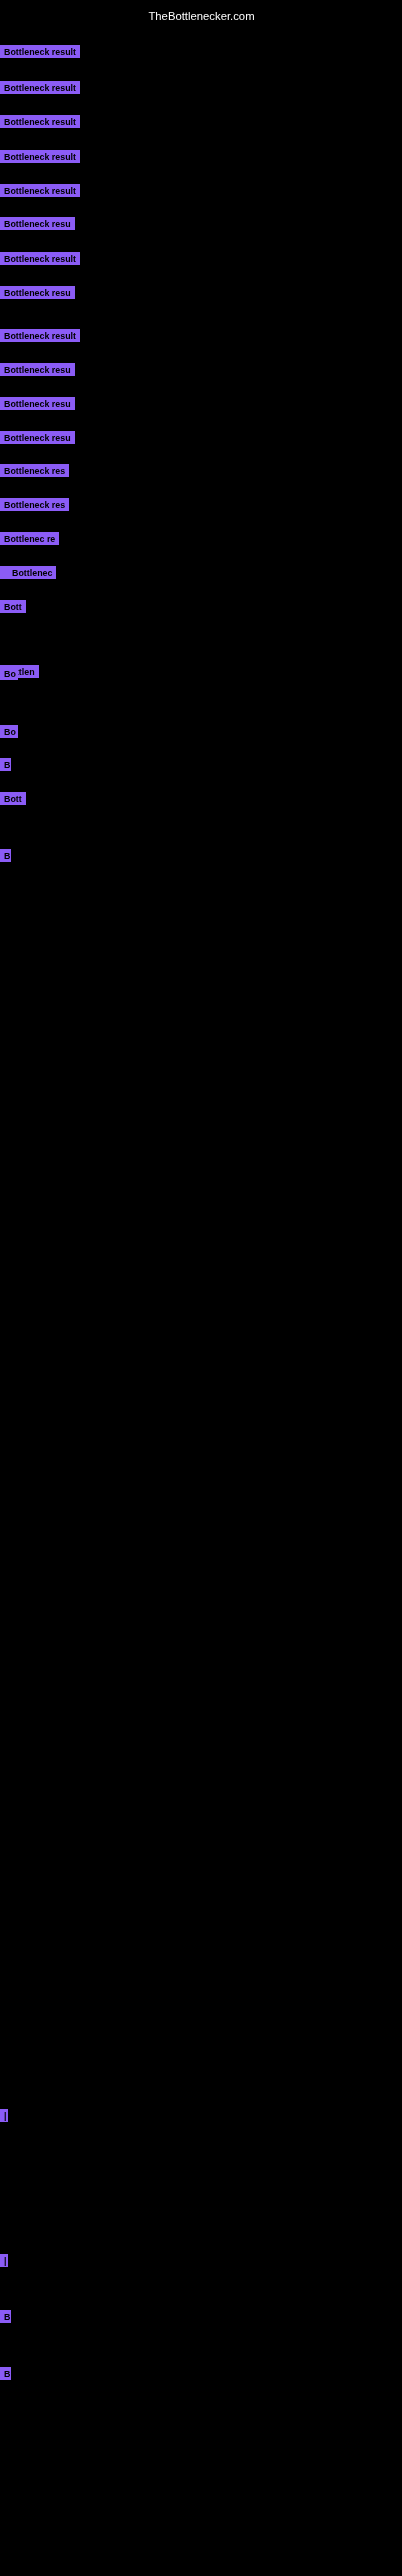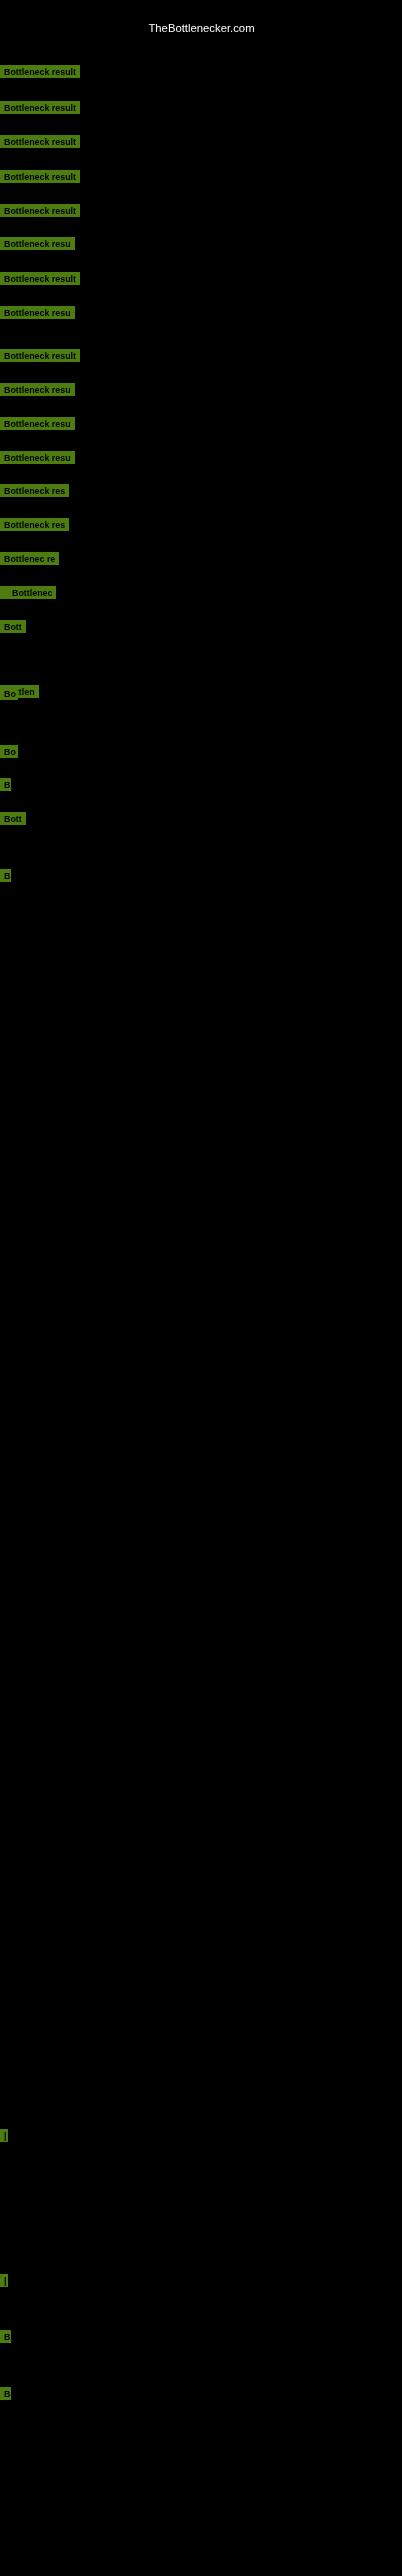--- a/index.html
+++ b/index.html
@@ -15,37 +15,36 @@
       font-family: Arial, sans-serif;
       position: relative;
     }
 
     .site-title {
       text-align: center;
       color: #ffffff;
       font-size: 11.3px;
       padding: 6.4px 0;
       position: absolute;
-      top: 16px;
+      top: 4px;
       left: 0;
       right: 0;
     }
 
     .bottleneck-badge {
-      background-color: #4d7c0f;
+      background-color: #8b5cf6;
       color: #000000;
       font-size: 8.9px;
       font-weight: bold;
       padding: 1.6px 4px;
       display: inline-block;
       position: absolute;
       left: 0;
       white-space: nowrap;
       overflow: hidden;
-      margin-top: 20px;
     }
   </style>
 </head>
 <body>
 
 <div class="site-title">TheBottlenecker.com</div>
 
 <div class="bottleneck-badge" style="top: 45px; max-width: 121px;">Bottleneck result</div>
 <div class="bottleneck-badge" style="top: 81px; max-width: 117px;">Bottleneck result</div>
 <div class="bottleneck-badge" style="top: 115px; max-width: 118px;">Bottleneck result</div>

